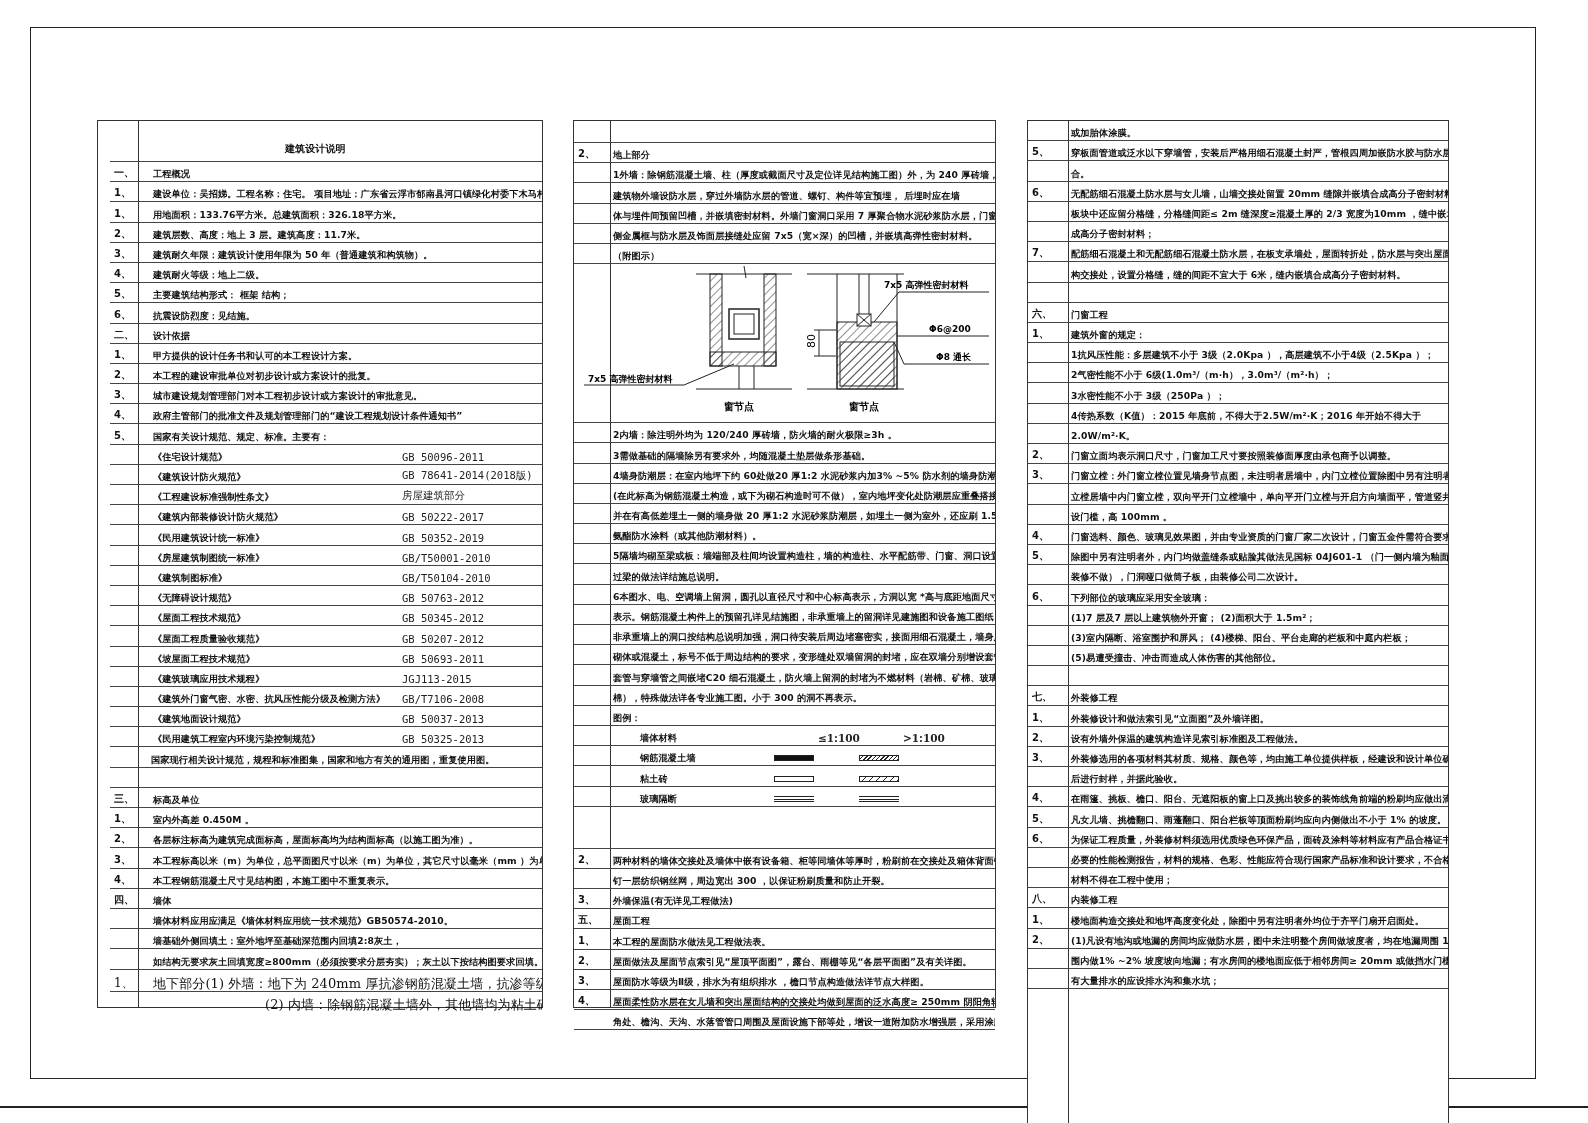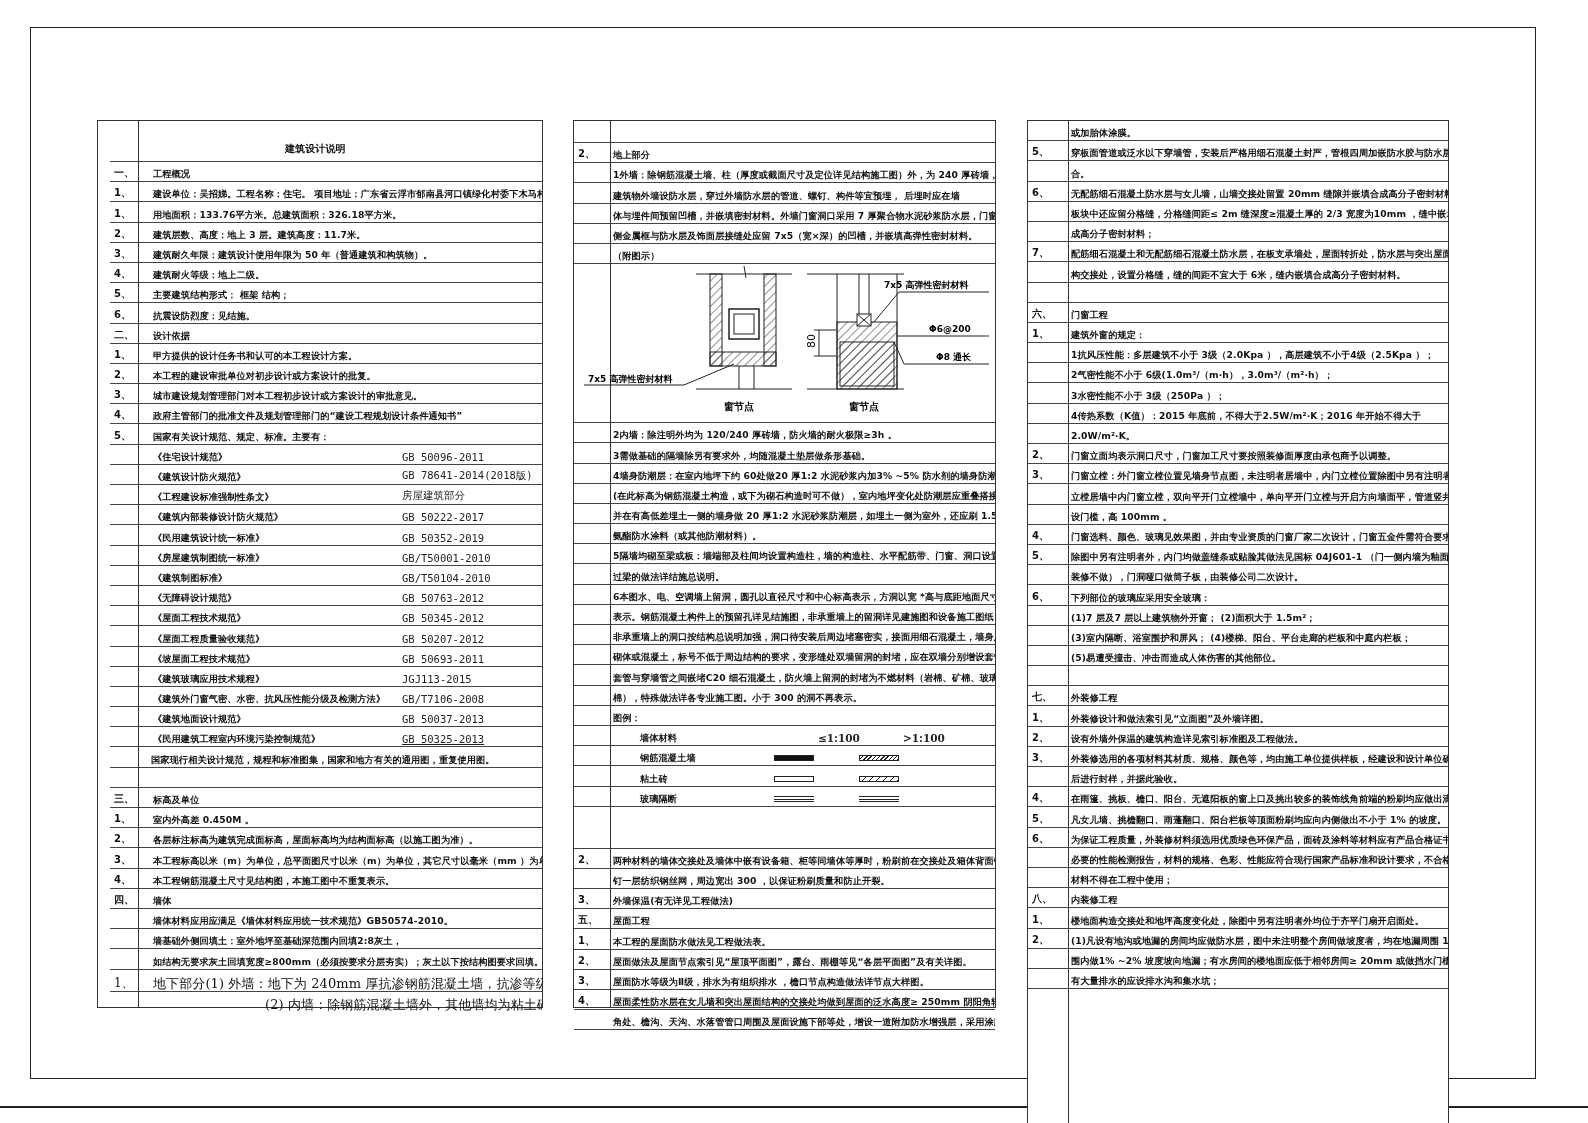--- a/index.html
+++ b/index.html
@@ -158,21 +158,21 @@
         <span class="code" style="left: 248px;">GB/T7106-2008</span>
       </div>
       <div class="row">
         <span class="num"></span>
         <span class="txt">《建筑地面设计规范》</span>
         <span class="code" style="left: 248px;">GB  50037-2013</span>
       </div>
       <div class="row">
         <span class="num"></span>
         <span class="txt">《民用建筑工程室内环境污染控制规范》</span>
-        <span class="code" style="left: 248px; text-decoration: underline;">GB  50325-2013</span>
+        <span class="code" style="left: 248px;">GB  50325-2013</span>
       </div>
     </div>
   <div class="row">
     <span class="num"></span>
     <span class="txt" style="padding-left:1px;">国家现行相关设计规范，规程和标准图集，国家和地方有关的通用图，重复使用图。</span>
   </div>
   <div class="row"></div>
   <div id="c1b">
       <div class="row">
         <span class="num">三、</span>

